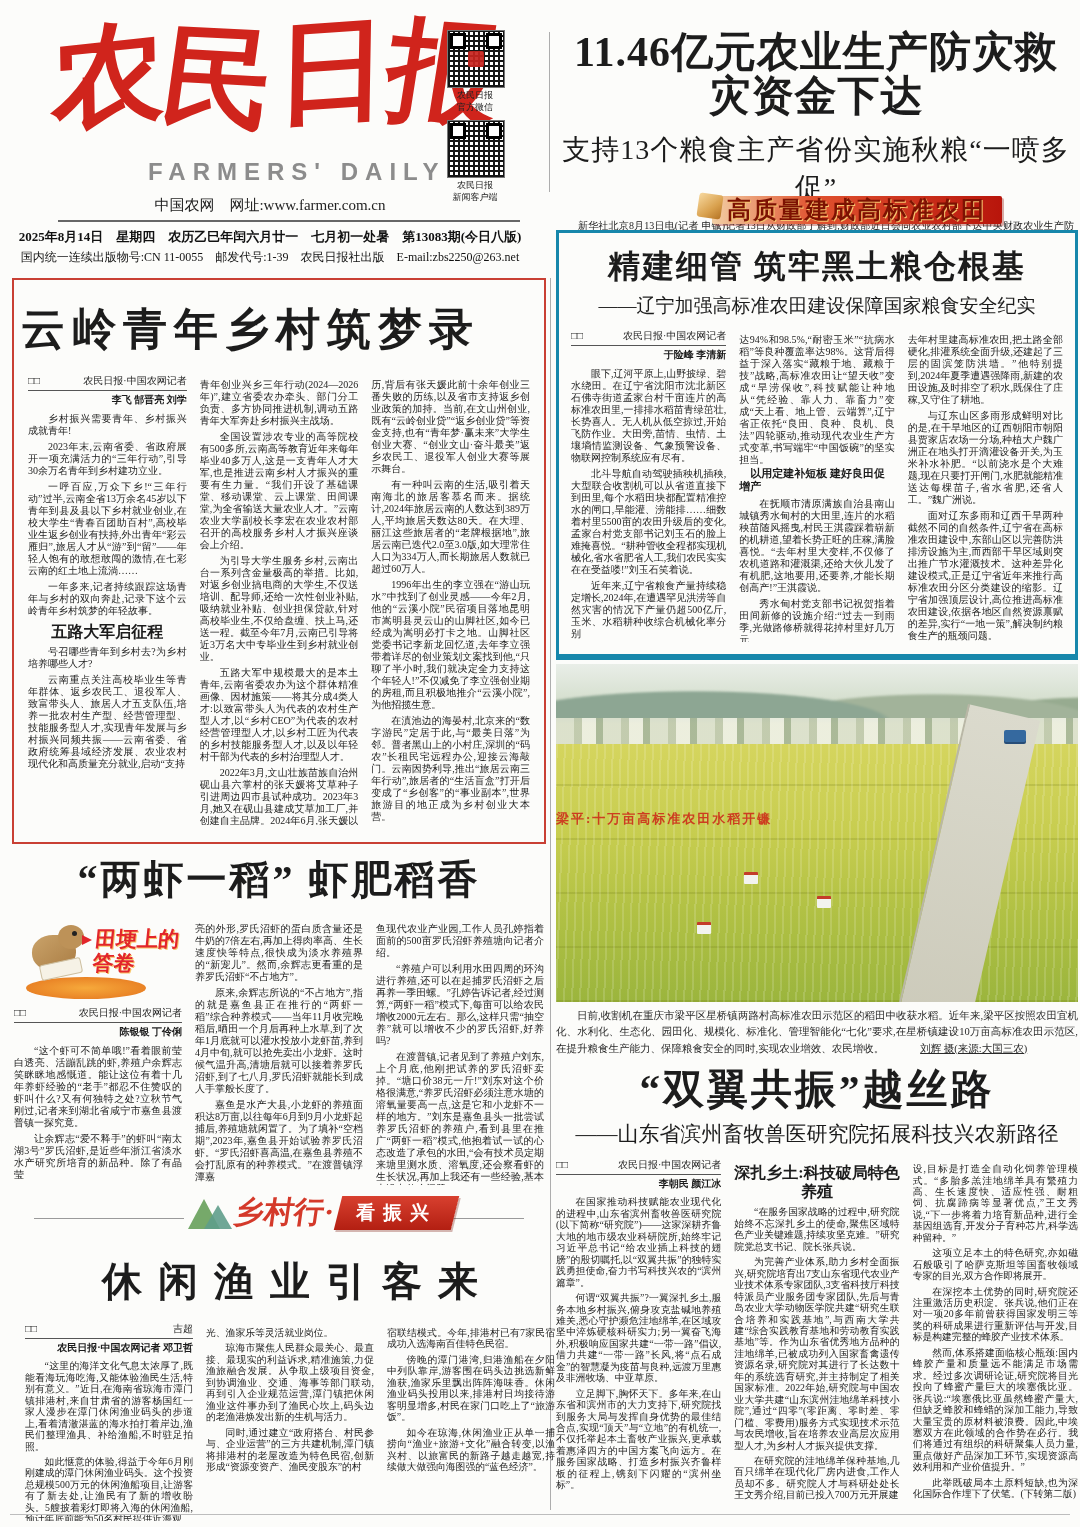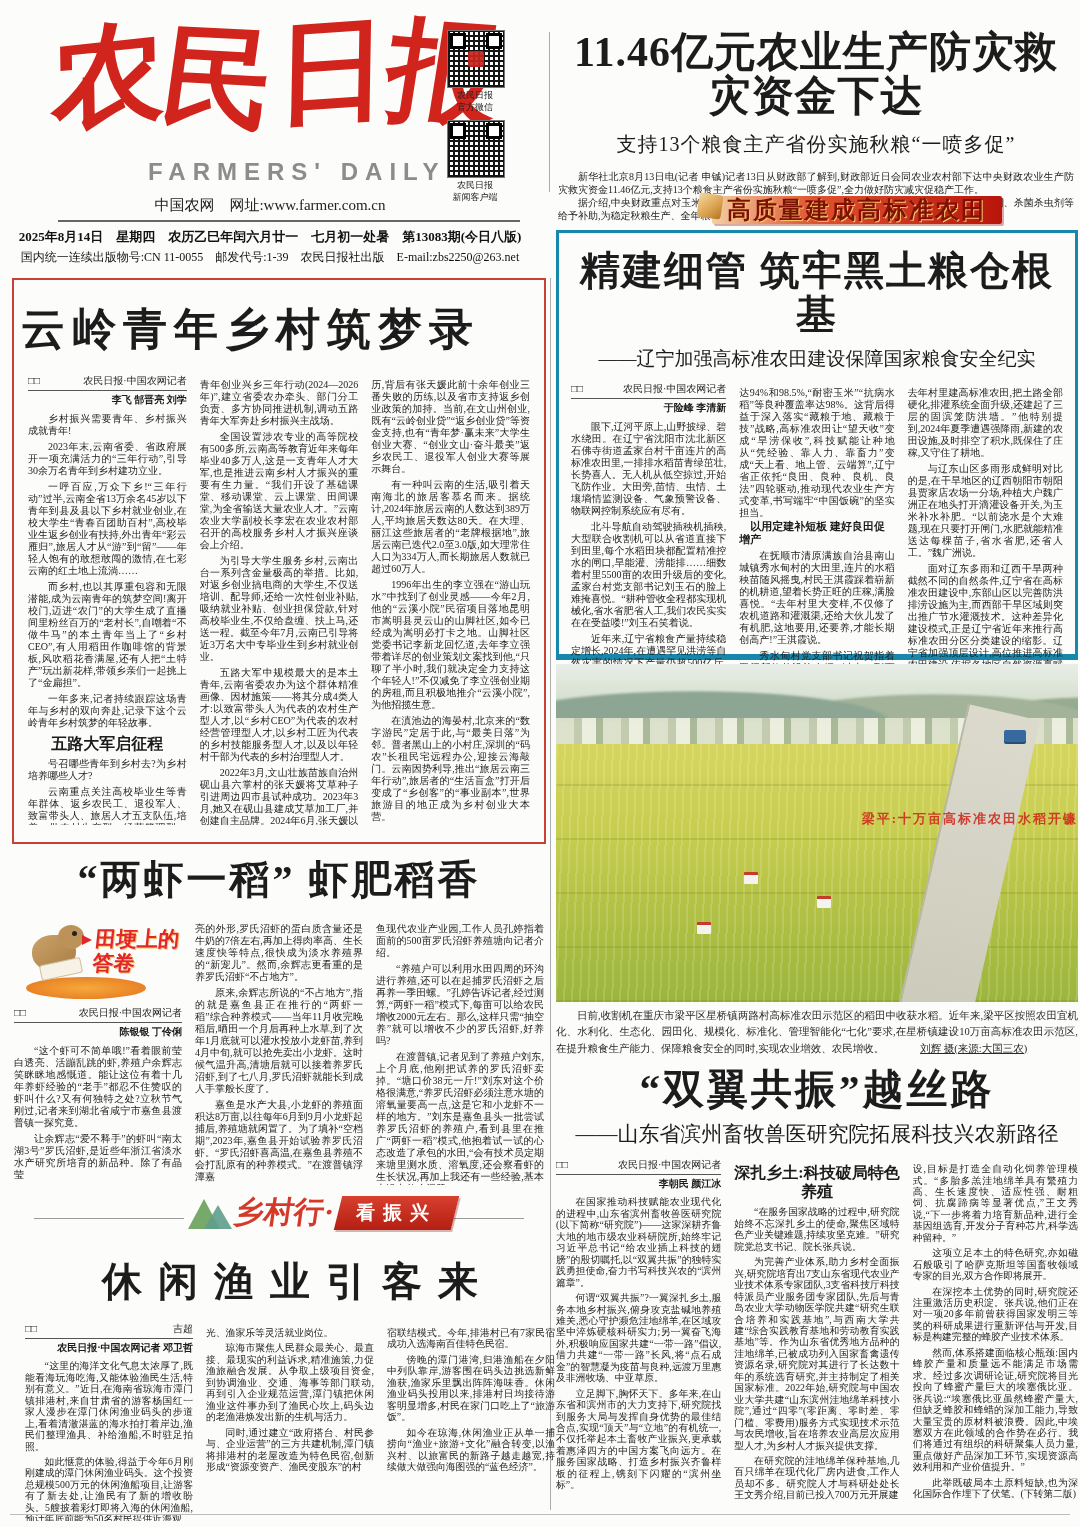--- a/index.html
+++ b/index.html
@@ -40,35 +40,35 @@
   .col p.cont{text-indent:0;}
   .col p.sub{text-indent:0;text-align:center;font-weight:bold;font-size:16px;margin:5px 0;}
   .col p.subl{text-indent:1em;text-align:left;font-weight:bold;font-size:11px;margin:0 0;}
   .col p.jump{text-indent:0;text-align:right;font-weight:bold;}
   .byline{font-size:10px;margin-bottom:7px;}
   .byline .r1{display:flex;justify-content:space-between;border-bottom:1px solid #555;padding-bottom:3px;}
   .byline .r2{text-align:right;padding-top:3px;font-weight:bold;}
   
   #top-story{position:absolute;left:558px;top:30px;width:516px;}
   .h-top{font-size:42px;font-weight:900;text-align:center;line-height:1.05;letter-spacing:1px;margin:0;}
-  .st-top{font-size:20px;text-align:center;margin:13px 0 0;font-weight:400;letter-spacing:1px;font-family:Liberation Serif, serif;}
+  .st-top{font-size:28px;text-align:center;margin:13px 0 0;font-weight:400;letter-spacing:1px;font-family:Liberation Serif, serif;}
   .top-body{margin-top:12px;font-size:10px;line-height:1.3;text-align:justify;}
   .top-body p{margin:0;text-indent:2em;}
   
   #ribbon{position:absolute;left:712px;top:196px;width:290px;height:28px;
     background:linear-gradient(90deg,#f3cfa4,#e0522f 35%,#b8150b);border-radius:2px;
     display:flex;align-items:center;justify-content:center;box-shadow:2px 2px 0 rgba(150,20,10,.35);}
   #ribbon .cube{position:absolute;left:-14px;top:-2px;width:24px;height:24px;
     background:linear-gradient(135deg,#f7d9a0,#d9a14e 60%,#b57324);transform:rotate(8deg);border-radius:3px;}
   #ribbon .rb-label{font-size:24px;font-weight:900;color:#7d1202;letter-spacing:2px;
     text-shadow:1px 1px 0 #f6c56e;}
   
   #ln-box{position:absolute;left:556px;top:230px;width:522px;height:430px;box-sizing:border-box;
     border:3px solid #1787ab;border-bottom-width:6px;background:#fcfcfa;}
-  .h-ln{font-size:40px;font-weight:900;text-align:center;letter-spacing:2px;margin:16px 6px 0;line-height:1.1;}
+  .h-ln{font-size:32px;font-weight:900;text-align:center;letter-spacing:2px;margin:16px 6px 0;line-height:1.1;}
   .st-ln{font-size:19px;text-align:center;margin:9px 0 0;}
   #ln-box .cols{margin:11px 12px 0;}
   #ln-box .col{height:312px;}
   
   #photo{position:absolute;left:556px;top:664px;width:522px;height:338px;overflow:hidden;background:#cdd48e;}
   .ph-sky{position:absolute;left:0;top:0;width:100%;height:54px;background:linear-gradient(#e9eee8,#ccd8c2);}
   .ph-mt{position:absolute;left:-30px;top:6px;width:600px;height:52px;
     background:radial-gradient(55% 100% at 28% 100%,#8da693 0 58%,transparent 60%),
                radial-gradient(45% 90% at 68% 100%,#a2b39a 0 58%,transparent 60%),
                radial-gradient(35% 80% at 94% 100%,#97ab90 0 58%,transparent 60%);filter:blur(1px);}
@@ -77,21 +77,21 @@
   .ph-fields{position:absolute;left:0;top:80px;right:0;bottom:0;
     background:repeating-linear-gradient(92deg,rgba(255,255,255,.15) 0 2px,rgba(0,0,0,0) 2px 8px),
       repeating-linear-gradient(0deg,rgba(110,120,20,.20) 0 2px,transparent 2px 54px),
       linear-gradient(180deg,#d5d55e,#c7cd4f 35%,#b1c144 65%,#9bb53d);}
   .ph-road{position:absolute;left:79%;top:40px;width:72px;height:430px;transform:rotate(13deg);
     transform-origin:top left;background:linear-gradient(#dbdacd,#c7c5b4);border-left:2px solid #b9b7a6;}
   .ph-truck{position:absolute;top:66px;right:52px;width:22px;height:12px;background:#35699f;
     border-radius:2px;box-shadow:0 2px 0 #274d78;}
   .harv{position:absolute;width:14px;height:9px;background:#f3f3ef;border-top:3px solid #c43c2a;border-radius:1px;}
   .hv1{left:36%;top:208px;} .hv2{left:50%;top:232px;} .hv3{left:27%;top:258px;}
-  .ph-wm{position:absolute;left:0;top:146px;width:100%;text-align:right;color:rgba(205,35,22,.85);
+  .ph-wm{position:absolute;left:0;top:146px;width:100%;text-align:left;color:rgba(205,35,22,.85);
     font-size:13px;font-weight:bold;letter-spacing:2px;}
   
   #caption{position:absolute;left:556px;top:1008px;width:522px;font-size:10.5px;line-height:1.55;
     text-align:justify;color:#2a2a2a;}
   #caption p{margin:0;text-indent:2em;}
   #caption .credit{margin-left:36px;white-space:nowrap;text-decoration:underline;}
   
   #bz-story{position:absolute;left:556px;top:1068px;width:522px;}
   .h-bz{font-size:41px;font-weight:900;text-align:center;letter-spacing:3px;margin:0;line-height:1.05;}
   .st-bz{font-size:21px;text-align:center;margin:9px 0 0;}
@@ -278,21 +278,20 @@
           <div class="r1">
             <span>□□</span>
             <span>农民日报·中国农网记者</span>
           </div>
           <div class="r2">李飞 郜晋亮 刘学</div>
         </div>
         <div>
             <p>乡村振兴需要青年、乡村振兴成就青年!</p>
             <p>2023年末,云南省委、省政府展开一项充满活力的“三年行动”,引导30余万名青年到乡村建功立业。</p>
             <p>一呼百应,万众下乡!“三年行动”过半,云南全省13万余名45岁以下青年到县及县以下乡村就业创业,在校大学生“青春百团助百村”,高校毕业生返乡创业有扶持,外出青年“彩云雁归”,旅居人才从“游”到“留”——年轻人饱有的敢想敢闯的激情,在七彩云南的红土地上流淌……</p>
-            <p>而乡村,也以其厚重包容和无限潜能,成为云南青年的筑梦空间!离开校门,迈进“农门”的大学生成了直播间里粉丝百万的“老村长”,自嘲着“不做牛马”的本土青年当上了“乡村CEO”,有人用稻田作咖啡馆的背景板,风吹稻花香满屋,还有人把“土特产”玩出新花样,带领乡亲们一起挑上了“金扁担”。</p>
             <p>一年多来,记者持续跟踪这场青年与乡村的双向奔赴,记录下这个云岭青年乡村筑梦的年轻故事。</p>
             <p class="sub">五路大军启征程</p>
             <p>号召哪些青年到乡村去?为乡村培养哪些人才?</p>
             <p>云南重点关注高校毕业生等青年群体、返乡农民工、退役军人、致富带头人、旅居人才五支队伍,培养一批农村生产型、经营管理型、技能服务型人才,实现青年发展与乡村振兴同频共振——云南省委、省政府统筹县域经济发展、农业农村现代化和高质量充分就业,启动“支持</p>
           </div>
       </div>
       <div class="col">
           <p class="cont">青年创业兴乡三年行动(2024—2026年)”,建立省委农办牵头、部门分工负责、多方协同推进机制,调动五路青年大军奔赴乡村振兴主战场。</p>
           <p>全国设置涉农专业的高等院校有500多所,云南高等教育近年来每年毕业40多万人,这是一支青年人才大军,也是推进云南乡村人才振兴的重要有生力量。“我们开设了基础课堂、移动课堂、云上课堂、田间课堂,为全省输送大量农业人才。”云南农业大学副校长李宏在农业农村部召开的高校服务乡村人才振兴座谈会上介绍。</p>
           <p>为引导大学生服务乡村,云南出台一系列含金量极高的举措。比如,对返乡创业搞电商的大学生,不仅送培训、配导师,还给一次性创业补贴,吸纳就业补贴、创业担保贷款,针对高校毕业生,不仅给盘缠、扶上马,还送一程。截至今年7月,云南已引导将近3万名大中专毕业生到乡村就业创业。</p>

